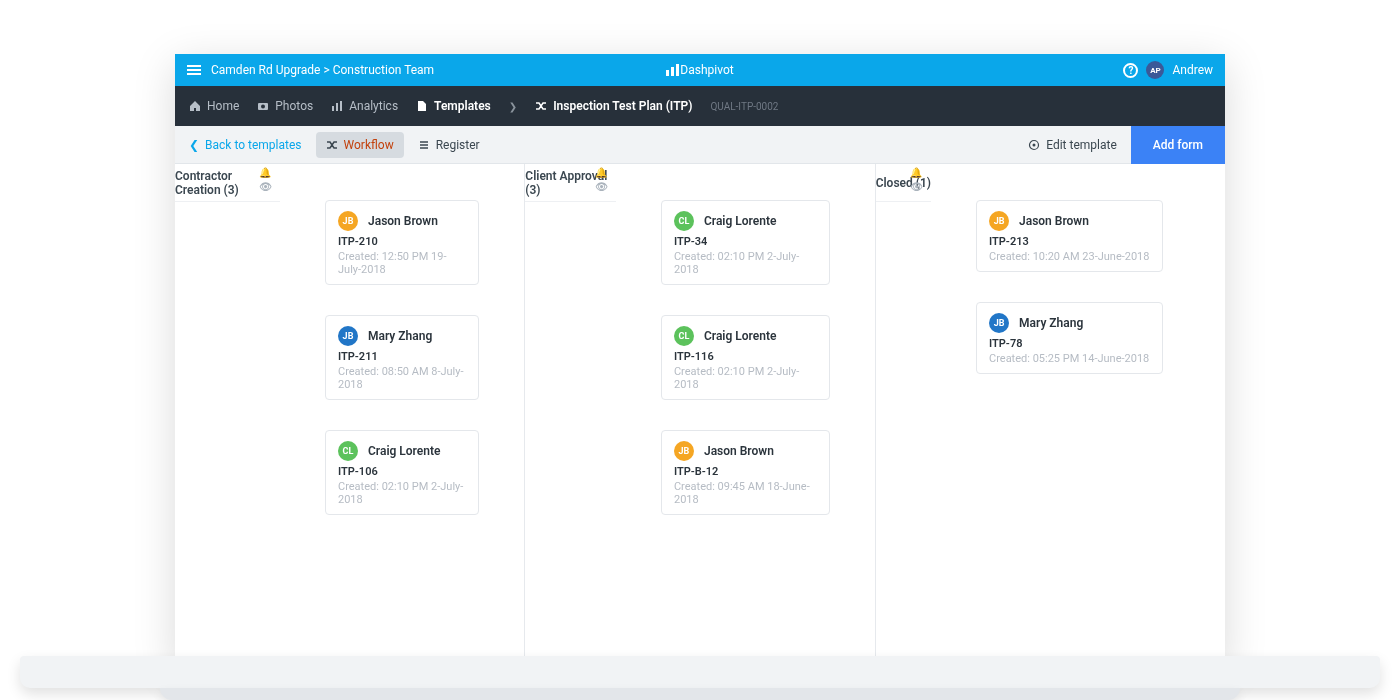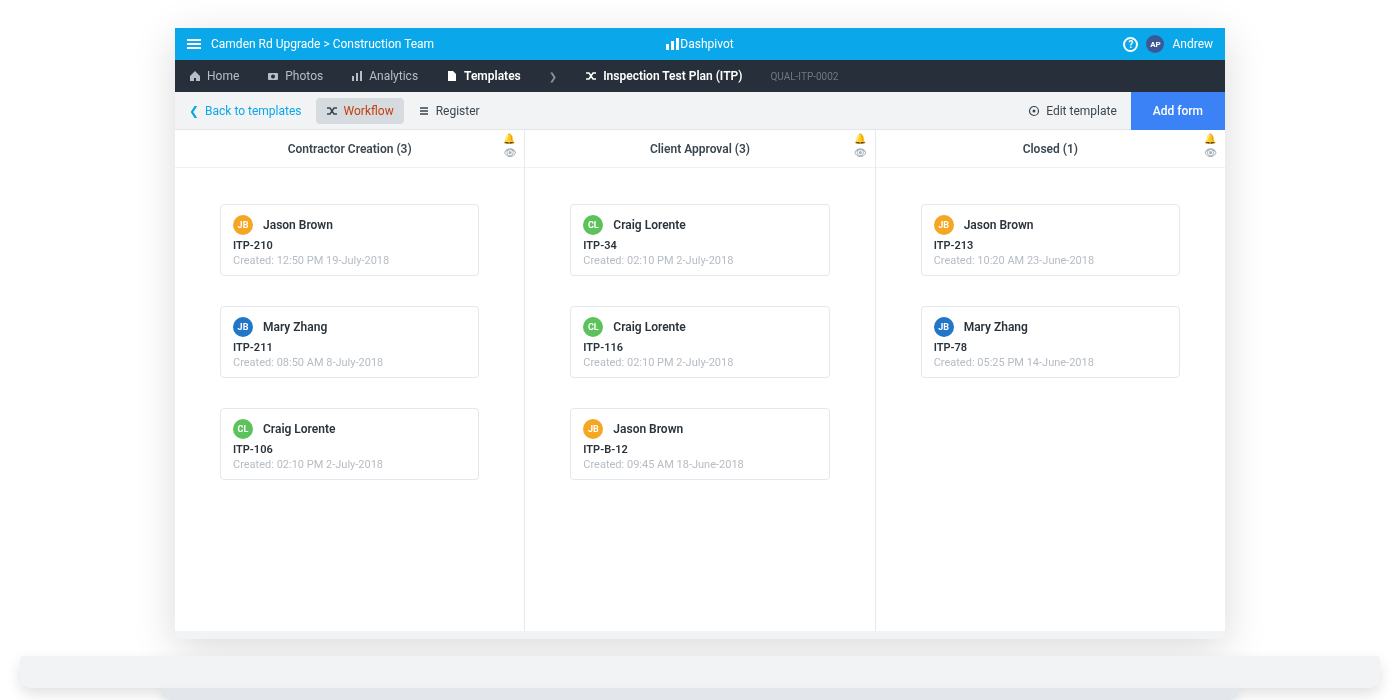--- a/index.html
+++ b/index.html
@@ -1,47 +1,47 @@
 <!DOCTYPE html>
 <html><head>
 <meta charset="utf-8">
 <style>
   * { box-sizing: border-box; margin: 0; padding: 0; }
   body { font-family: -apple-system, "Segoe UI", Roboto, Arial, sans-serif; background: #fff; width: 1400px; height: 700px; overflow: hidden; }
-  .device { position: absolute; left: 175px; top: 28px; width: 1050px; height: 611px; background: #f1f3f5; box-shadow: 0 10px 40px rgba(0,0,0,.15); }
+  .device { position: absolute; left: 175px; top: 54px; width: 1050px; height: 611px; background: #f1f3f5; box-shadow: 0 10px 40px rgba(0,0,0,.15); }
   .stand1 { position:absolute; left:20px; top:656px; width:1360px; height:32px; background:#f1f3f5; border-radius:4px 4px 10px 10px; box-shadow:0 6px 14px rgba(0,0,0,.12); }
   .stand2 { position:absolute; left:160px; top:688px; width:1080px; height:12px; background:#e3e6ea; border-radius:0 0 20px 20px; box-shadow:0 4px 10px rgba(0,0,0,.08); }
   
   .topbar { display:flex; align-items:center; height:32px; background:#0aa7ea; color:#fff; font-size:12px; }
   .topbar .left { flex:1; display:flex; align-items:center; padding-left:12px; gap:10px; }
   .topbar .center { flex:0 0 auto; display:flex; align-items:center; font-weight:400; }
   .topbar .right { flex:1; display:flex; justify-content:flex-end; align-items:center; padding-right:12px; gap:8px; }
   .menu-icon { display:inline-block; width:14px; height:10px; position:relative; }
   .menu-icon span, .menu-icon::before, .menu-icon::after { content:""; position:absolute; left:0; width:14px; height:2px; background:#fff; }
   .menu-icon::before{ top:0; } .menu-icon span{ top:4px; } .menu-icon::after{ top:8px; }
   .logo-icon svg { display:block; }
   .help-icon { width:15px; height:15px; border:2px solid #fff; border-radius:50%; display:flex; align-items:center; justify-content:center; font-size:10px; font-weight:700; }
   .avatar { width:18px; height:18px; border-radius:50%; background:#3b5998; color:#fff; display:flex; align-items:center; justify-content:center; font-size:8px; font-weight:700; }
   
-  .nav { display:flex; align-items:center; height:32px; background:#27303a; color:#b6bec7; font-size:12px; padding:0 14px; gap:28px; }
+  .nav { display:flex; align-items:center; height:40px; background:#27303a; color:#b6bec7; font-size:12px; padding:0 14px; gap:18px; }
   .nav .item { display:flex; align-items:center; gap:6px; cursor:pointer; }
   .nav .item.active { color:#fff; font-weight:600; }
   .nav .chev { color:#8a939c; font-size:10px; }
   .nav .code { color:#6f7884; font-size:10px; }
   
   .toolbar { display:flex; align-items:center; height:38px; background:#f1f3f5; border-bottom:1px solid #e2e6ea; font-size:12px; }
   .toolbar .back { color:#0aa7ea; padding:0 14px; display:flex; align-items:center; gap:6px; cursor:pointer; }
   .chip { display:flex; align-items:center; gap:6px; height:26px; border-radius:4px; padding:0 10px; margin-right:4px; color:#3b4750; cursor:pointer; }
   .chip.active { background:#d6dbe0; color:#c2410c; }
   .spacer { flex:1; }
   .edit-btn { display:flex; align-items:center; gap:6px; color:#3b4750; padding:0 14px; cursor:pointer; }
   .addform { background:#3b82f6; color:#fff; height:38px; display:flex; align-items:center; padding:0 22px; cursor:pointer; font-weight:500; }
   
   .board { display:flex; height:calc(100% - 110px); background:#fff; }
-  .col { flex:1; border-right:1px solid #e6e9ed; display:flex; flex-direction:column; }
+  .col { flex:1; border-right:1px solid #e6e9ed; display:flex; flex-direction:row; }
   .col:last-child { border-right:none; }
   .colhdr { display:flex; align-items:center; justify-content:center; position:relative; height:38px; font-size:12px; color:#3b4750; font-weight:600; border-bottom:1px solid #eef0f3; }
   .colhdr .tools { position:absolute; right:8px; top:3px; display:flex; flex-direction:column; gap:3px; color:#aab3bc; font-size:10px; }
   .colhdr .tools span { cursor:pointer; }
   .cards { padding:20px 45px; display:flex; flex-direction:column; gap:14px; overflow:auto; }
   .card { border:1px solid #e4e7eb; border-radius:4px; background:#fff; padding:10px 12px 8px; cursor:pointer;margin-top:16px; }
   .card .who { display:flex; align-items:center; gap:10px; margin-bottom:4px; }
   .badge { width:20px; height:20px; border-radius:50%; color:#fff; font-size:9px; font-weight:700; display:flex; align-items:center; justify-content:center; }
   .name { font-size:12px; color:#2b343c; font-weight:600; }
   .ref { font-size:11px; color:#2b343c; font-weight:600; margin:2px 0 2px; }

